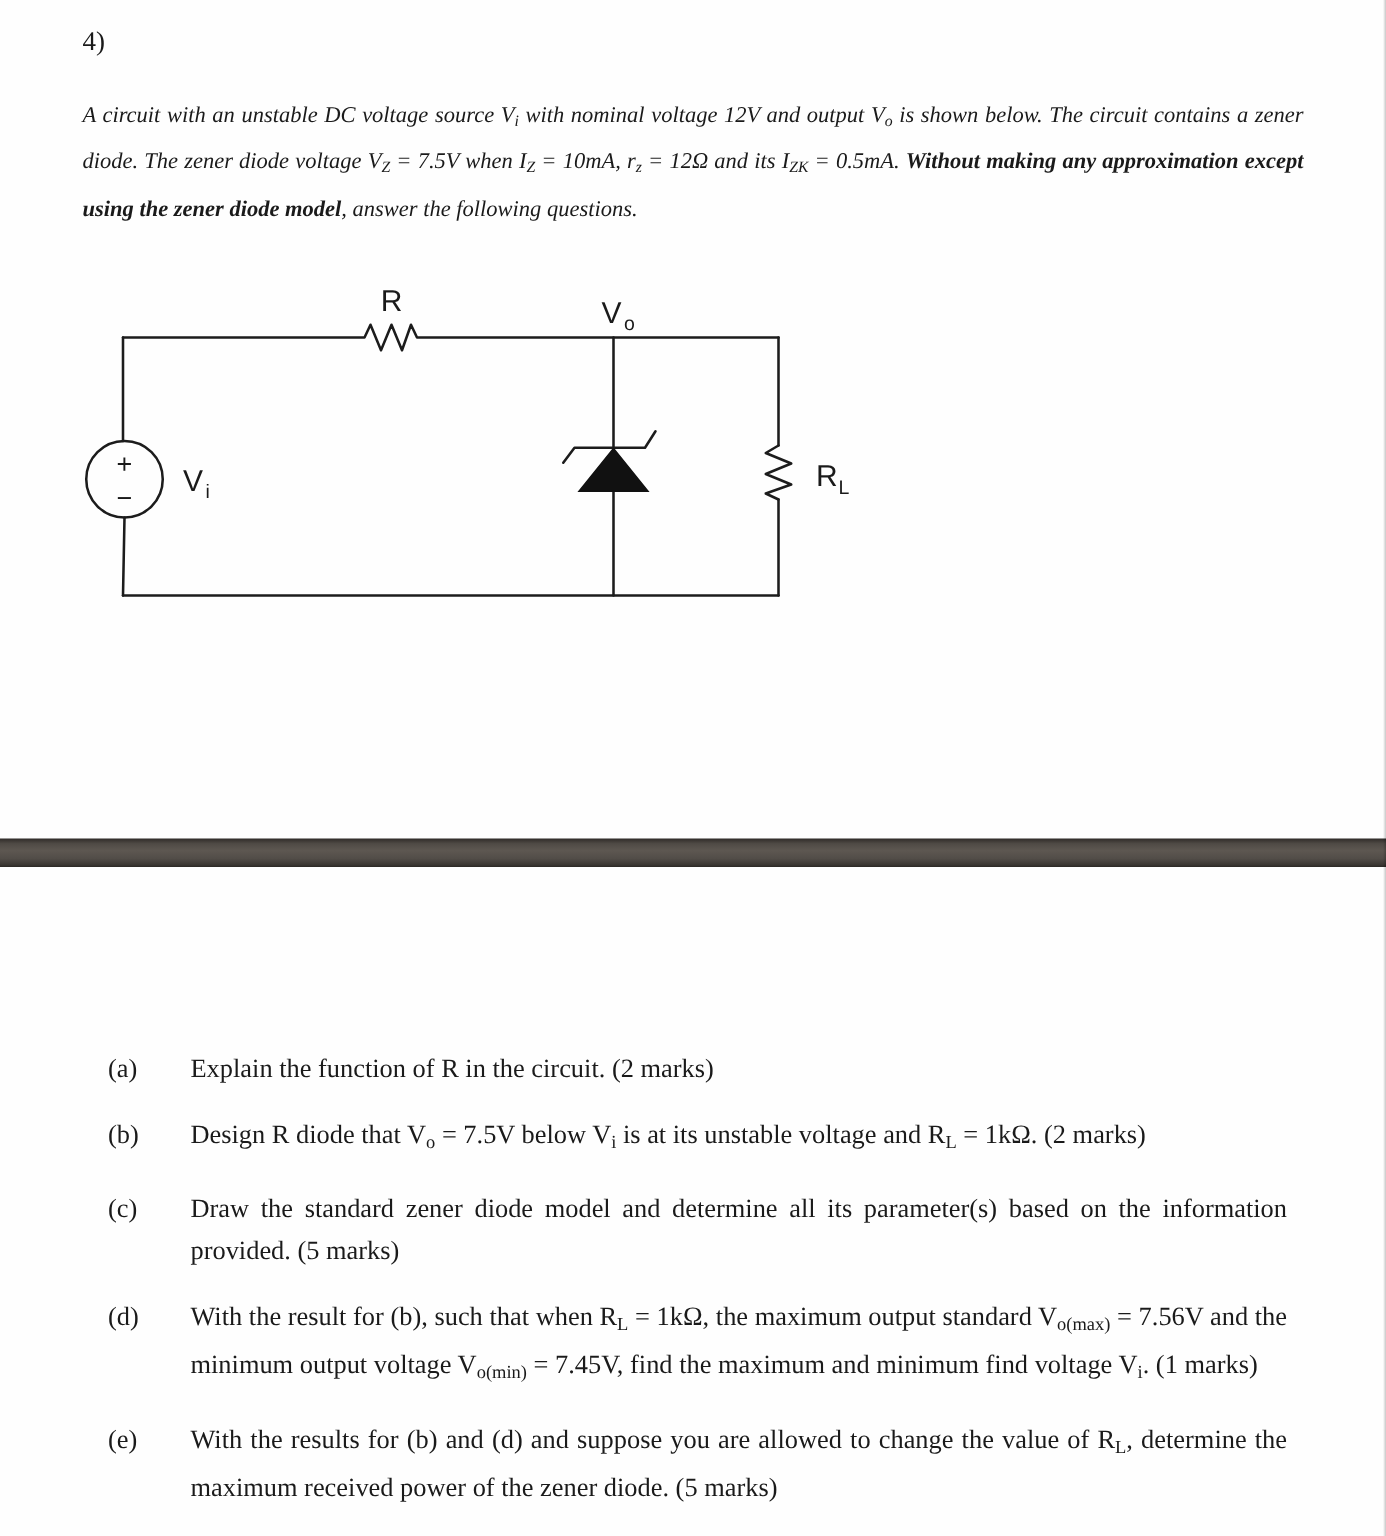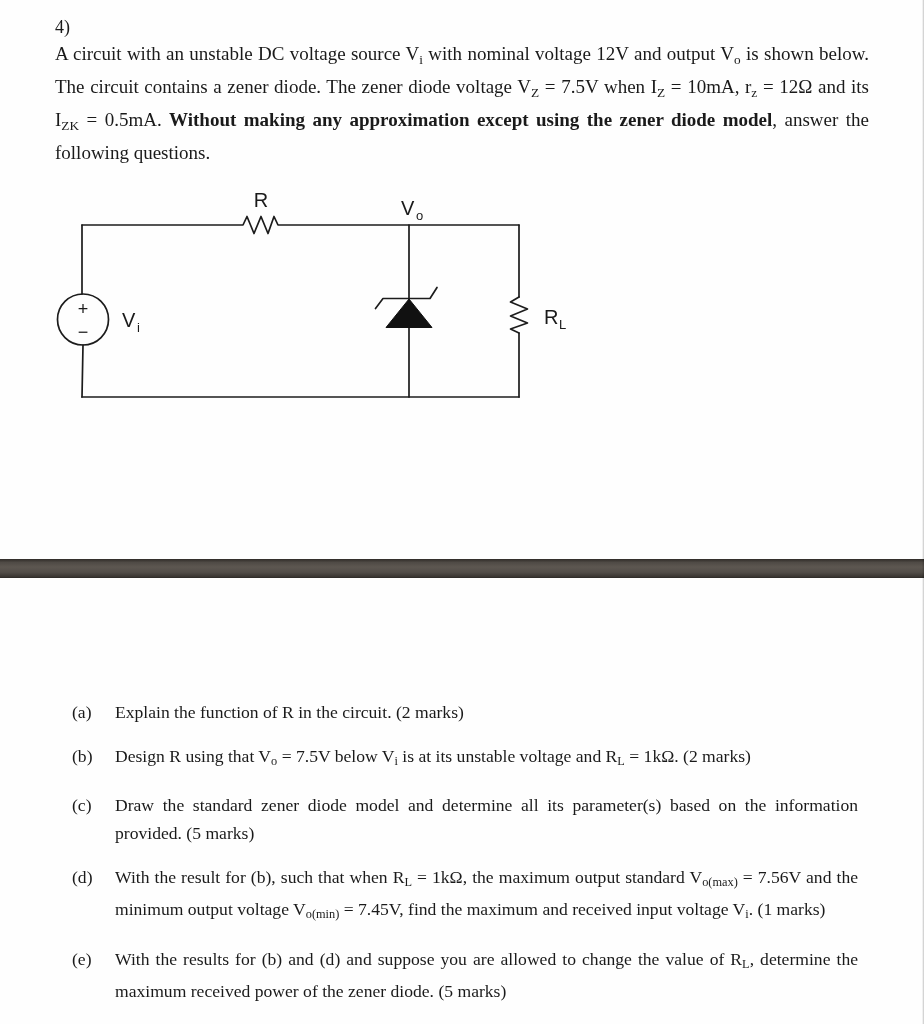--- a/index.html
+++ b/index.html
@@ -15,23 +15,24 @@
   #page::after{
     content:'';position:absolute;right:0;top:0;bottom:0;width:2px;
     background:linear-gradient(to left, rgba(0,0,0,0.22), rgba(0,0,0,0));
     pointer-events:none;
   }
   #qnum{
     position:absolute;left:55px;top:15px;
     font-size:18px;line-height:24px;
   }
   #intro{
-    position:absolute;left:55px;top:40px;width:814px;
-    font-size:19px;line-height:27.4px;
+    position:absolute;left:55px;top:64px;width:814px;
+    font-size:15px;line-height:27.4px;
     text-align:justify;
+    font-style:italic;
   }
   .sub{font-size:0.70em;vertical-align:-0.28em;letter-spacing:0;}
   .bold{font-weight:700;}
   #circuit{
     position:absolute;left:0;top:0;width:924px;height:545px;
   }
   #circuit text{
     font-family:"Liberation Sans","DejaVu Sans",sans-serif;
     fill:#1a1a1a;
   }
@@ -42,21 +43,21 @@
     position:absolute;left:0;top:559px;width:924px;height:19px;
     background:linear-gradient(to bottom,
       #2f2b28 0%, #4f4a45 18%, #5d5751 42%, #524d48 70%, #3b3733 92%, #2b2825 100%);
   }
   #questions{
     position:absolute;left:72px;top:699px;width:786px;
     font-size:17.6px;line-height:27.2px;
   }
   .q{display:flex;margin-bottom:16.8px;}
   .q-label{width:43px;flex:none;}
-  .q-text{flex:1;text-align:justify;}
+  .q-text{flex:1;text-align:justify;margin-left:12px;}
 </style>
 </head>
 <body>
 
 <div id="page">
 
   <div id="qnum">4)</div>
 
   <div id="intro"><span>A circuit with an unstable DC voltage source V</span><span class="sub">i</span><span> with nominal voltage 12V and output V</span><span class="sub">o</span><span> is shown below. The circuit contains a zener diode. The zener diode voltage V</span><span class="sub">Z</span><span> = 7.5V when I</span><span class="sub">Z</span><span> = 10mA, r</span><span class="sub">z</span><span> = 12Ω and its I</span><span class="sub">ZK</span><span> = 0.5mA. </span><span class="bold">Without making any approximation except using the zener diode model</span><span>, answer the following questions.</span></div>
 
@@ -99,29 +100,29 @@
 
   <div id="separator"></div>
 
   <div id="questions">
     <div class="q">
       <span class="q-label">(a)</span>
       <span class="q-text"><span>Explain the function of R in the circuit. (2 marks)</span></span>
     </div>
     <div class="q">
       <span class="q-label">(b)</span>
-      <span class="q-text"><span>Design R using that V</span><span class="sub">o</span><span> = 7.5V below V</span><span class="sub">i</span><span> is at its unstable voltage and R</span><span class="sub">L</span><span> = 1kΩ. (2 marks)</span></span>
+      <span class="q-text"><span>Design R diode that V</span><span class="sub">o</span><span> = 7.5V below V</span><span class="sub">i</span><span> is at its unstable voltage and R</span><span class="sub">L</span><span> = 1kΩ. (2 marks)</span></span>
     </div>
     <div class="q">
       <span class="q-label">(c)</span>
       <span class="q-text"><span>Draw the standard zener diode model and determine all its parameter(s) based on the information provided. (5 marks)</span></span>
     </div>
     <div class="q">
       <span class="q-label">(d)</span>
-      <span class="q-text"><span>With the result for (b), such that when R</span><span class="sub">L</span><span> = 1kΩ, the maximum output standard V</span><span class="sub">o(max)</span><span> = 7.56V and the minimum output voltage V</span><span class="sub">o(min)</span><span> = 7.45V, find the maximum and received input voltage V</span><span class="sub">i</span><span>. (1 marks)</span></span>
+      <span class="q-text"><span>With the result for (b), such that when R</span><span class="sub">L</span><span> = 1kΩ, the maximum output standard V</span><span class="sub">o(max)</span><span> = 7.56V and the minimum output voltage V</span><span class="sub">o(min)</span><span> = 7.45V, find the maximum and minimum find voltage V</span><span class="sub">i</span><span>. (1 marks)</span></span>
     </div>
     <div class="q">
       <span class="q-label">(e)</span>
       <span class="q-text"><span>With the results for (b) and (d) and suppose you are allowed to change the value of R</span><span class="sub">L</span><span>, determine the maximum received power of the zener diode. (5 marks)</span></span>
     </div>
   </div>
 
 </div>
 
 </body></html>

